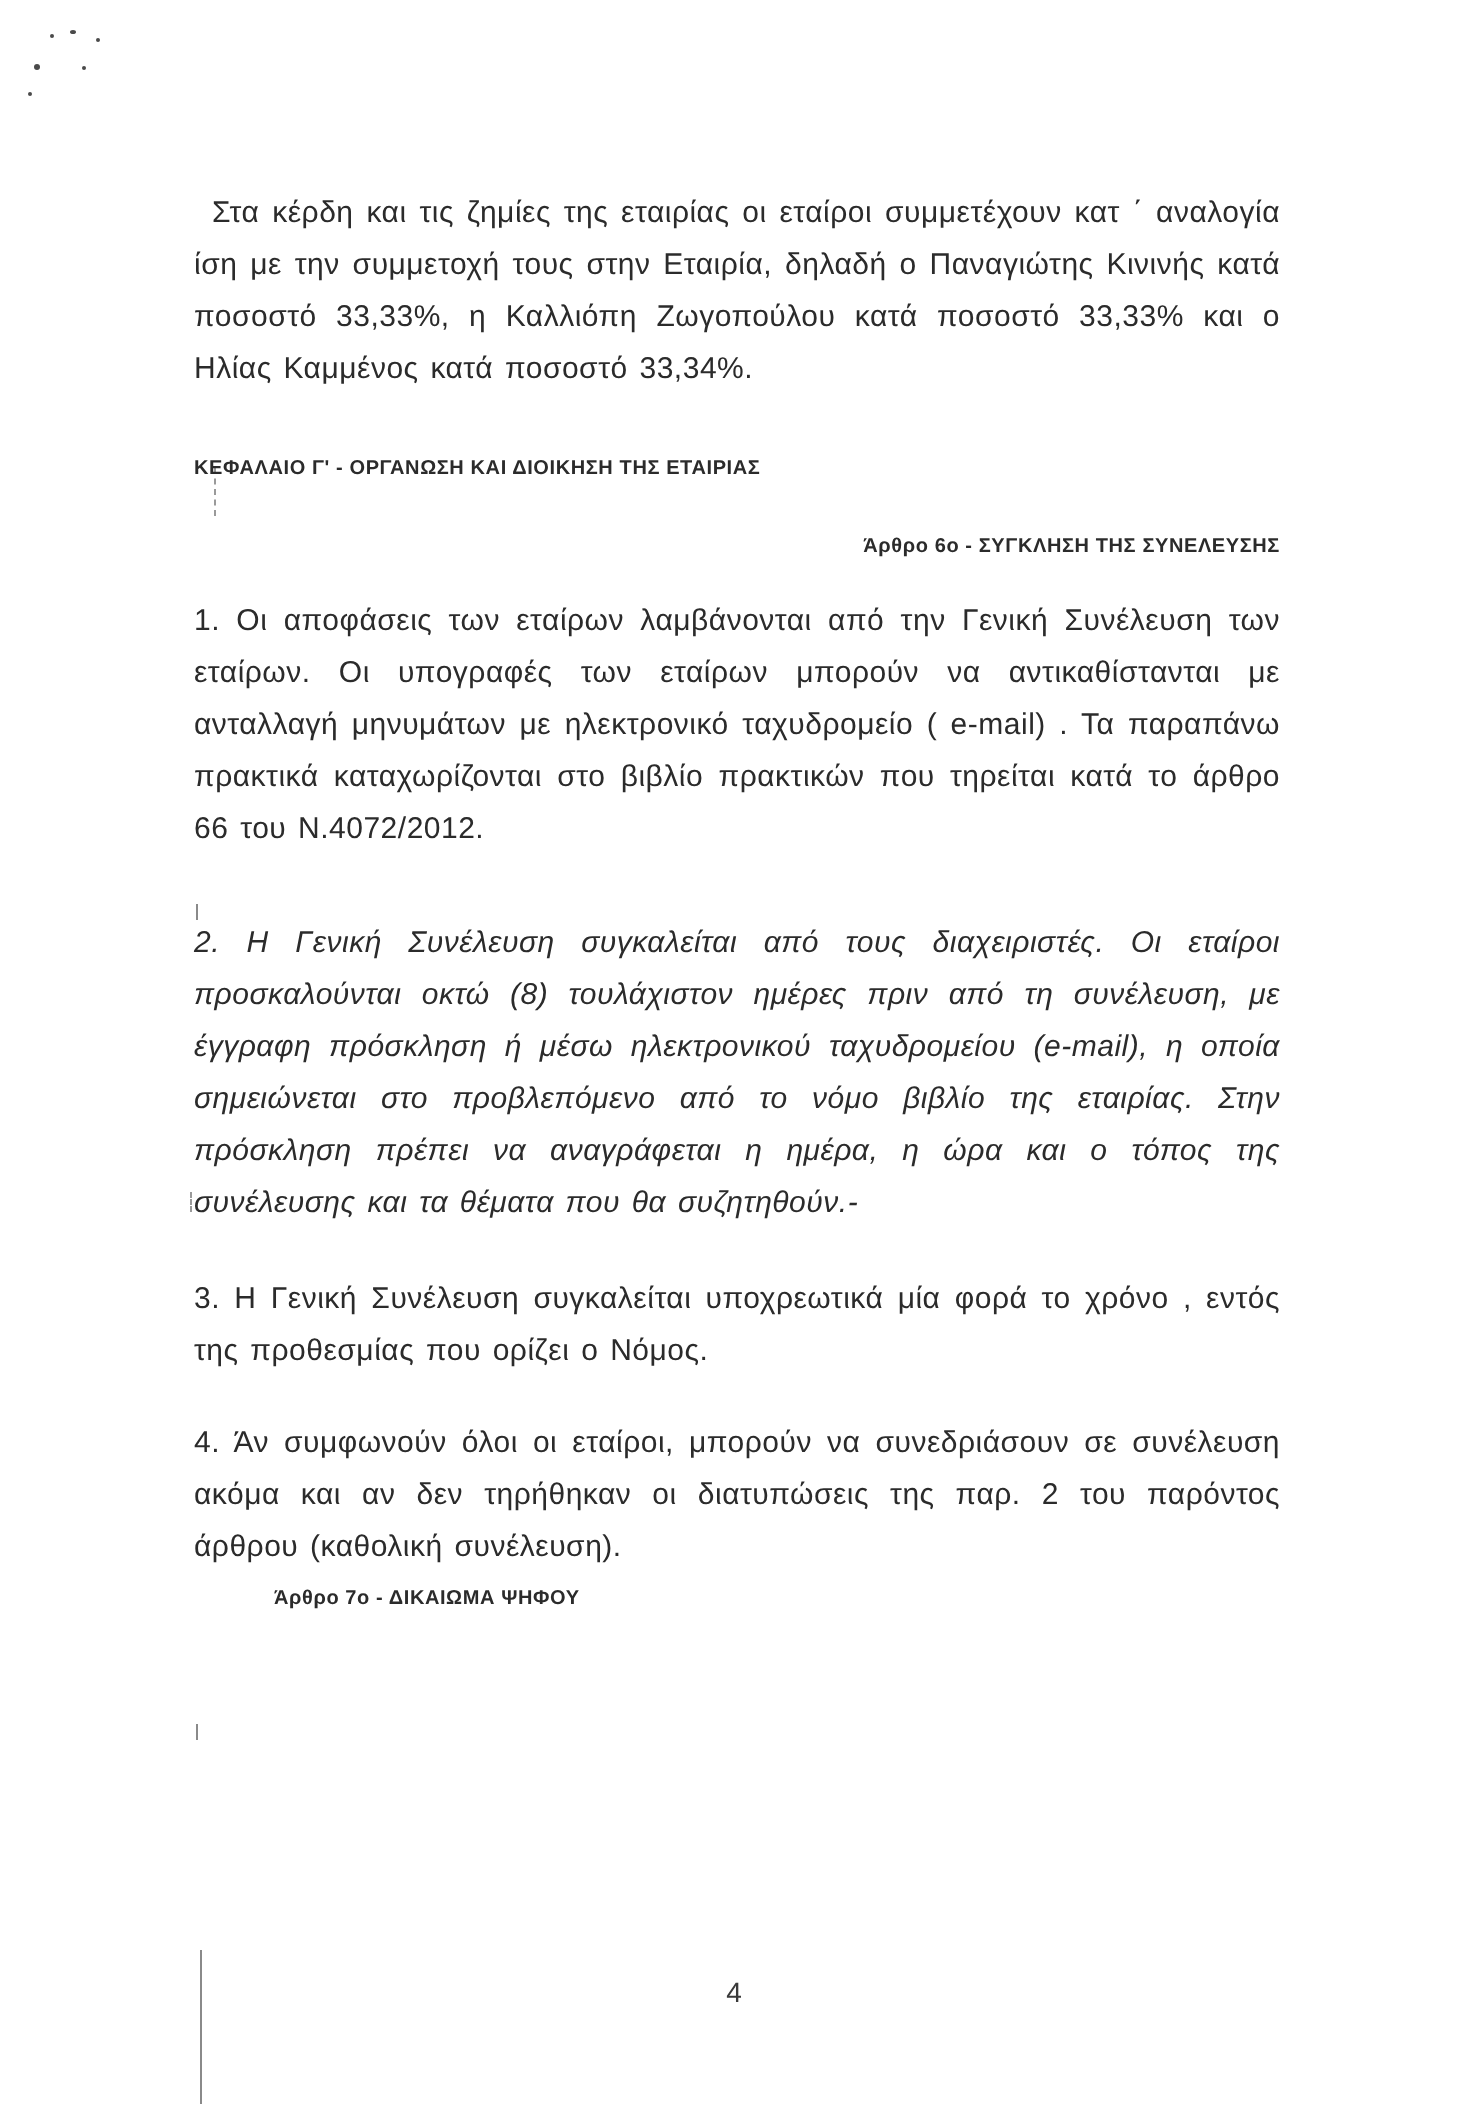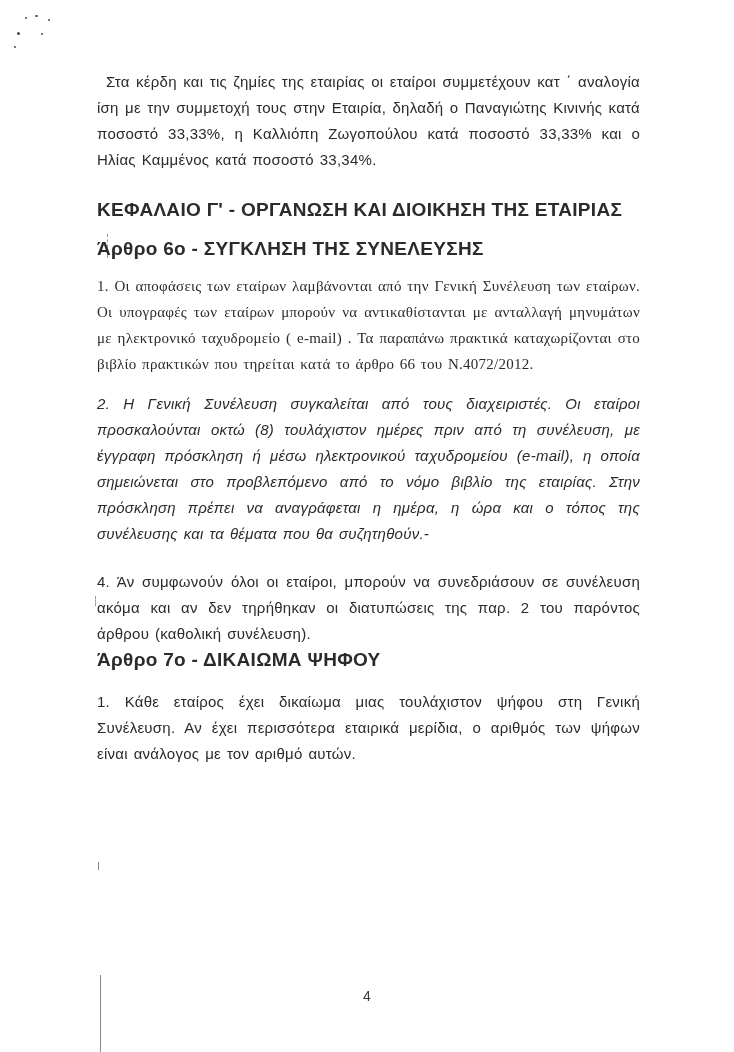--- a/index.html
+++ b/index.html
@@ -10,51 +10,51 @@
     width: 734px;
     height: 1052px;
     background: #ffffff;
     position: relative;
     overflow: hidden;
     font-family: "Liberation Sans", sans-serif;
     color: #2b2b2b;
   }
   .page-content {
     position: absolute;
-    top: 69px;
+    top: 94px;
     left: 97px;
     width: 543px;
   }
   .para {
     font-size: 15px;
     line-height: 26px;
     letter-spacing: 0.25px;
     word-spacing: 1.5px;
     text-align: justify;
     margin: 0;
   }
   .para.indent-first {
     text-indent: 9px;
   }
   .heading {
-    font-size: 19px;
+    font-size: 10px;
     font-weight: bold;
     line-height: 26px;
     letter-spacing: 0.3px;
     margin: 0;
     text-align: left;
   }
   .mb-24 { margin-bottom: 24px; }
   .mb-13 { margin-bottom: 13px; }
-  .mb-11 { margin-bottom: 11px; }
-  .mb-19 { margin-bottom: 14px; font-family: Liberation Serif, serif; }
+  .mb-11 { margin-bottom: 11px; text-align: right; }
+  .mb-19 { margin-bottom: 31px; }
   .mb-22 { margin-bottom: 22px; font-style: italic; }
   .mb-20 { margin-bottom: 20px; }
   .mb-10 { }
-  .mb-16 { margin-bottom: 16px; }
+  .mb-16 { margin-bottom: 16px; margin-left: 40px; }
   .mb-17 { margin-bottom: 17px; }
   .page-number {
     position: absolute;
     top: 988px;
     left: 0;
     width: 734px;
     text-align: center;
     font-size: 14px;
     color: #3a3a3a;
   }
@@ -93,22 +93,22 @@
   <p class="para indent-first mb-24">Στα κέρδη και τις ζημίες της εταιρίας οι εταίροι συμμετέχουν κατ ΄ αναλογία ίση με την συμμετοχή τους στην Εταιρία, δηλαδή ο Παναγιώτης Κινινής κατά ποσοστό 33,33%, η Καλλιόπη Ζωγοπούλου κατά ποσοστό 33,33% και ο Ηλίας Καμμένος κατά ποσοστό 33,34%.</p>
 
   <h2 class="heading mb-13">ΚΕΦΑΛΑΙΟ Γ' - ΟΡΓΑΝΩΣΗ ΚΑΙ ΔΙΟΙΚΗΣΗ ΤΗΣ ΕΤΑΙΡΙΑΣ</h2>
 
   <h3 class="heading mb-11">Άρθρο 6ο - ΣΥΓΚΛΗΣΗ ΤΗΣ ΣΥΝΕΛΕΥΣΗΣ</h3>
 
   <p class="para mb-19">1. Οι αποφάσεις των εταίρων λαμβάνονται από την Γενική Συνέλευση των εταίρων. Οι υπογραφές των εταίρων μπορούν να αντικαθίστανται με ανταλλαγή μηνυμάτων με ηλεκτρονικό ταχυδρομείο ( e-mail) . Τα παραπάνω πρακτικά καταχωρίζονται στο βιβλίο πρακτικών που τηρείται κατά το άρθρο 66 του Ν.4072/2012.</p>
 
   <p class="para mb-22">2. Η Γενική Συνέλευση συγκαλείται από τους διαχειριστές. Οι εταίροι προσκαλούνται οκτώ (8) τουλάχιστον ημέρες πριν από τη συνέλευση, με έγγραφη πρόσκληση ή μέσω ηλεκτρονικού ταχυδρομείου (e-mail), η οποία σημειώνεται στο προβλεπόμενο από το νόμο βιβλίο της εταιρίας. Στην πρόσκληση πρέπει να αναγράφεται η ημέρα, η ώρα και ο τόπος της συνέλευσης και τα θέματα που θα συζητηθούν.-</p>
 
+  <p class="para mb-20">3. Η Γενική Συνέλευση συγκαλείται υποχρεωτικά μία φορά το χρόνο , εντός της προθεσμίας που ορίζει ο Νόμος.</p>
 
   <p class="para mb-10">4. Άν συμφωνούν όλοι οι εταίροι, μπορούν να συνεδριάσουν σε συνέλευση ακόμα και αν δεν τηρήθηκαν οι διατυπώσεις της παρ. 2 του παρόντος άρθρου (καθολική συνέλευση).</p>
 
   <h3 class="heading mb-16">Άρθρο 7ο - ΔΙΚΑΙΩΜΑ ΨΗΦΟΥ</h3>
 
-  <p class="para mb-17">1. Κάθε εταίρος έχει δικαίωμα μιας τουλάχιστον ψήφου στη Γενική Συνέλευση. Αν έχει περισσότερα εταιρικά μερίδια, ο αριθμός των ψήφων είναι ανάλογος με τον αριθμό αυτών.</p>
 
 </div>
 
 <div class="page-number">4</div>
 
 </body></html>

